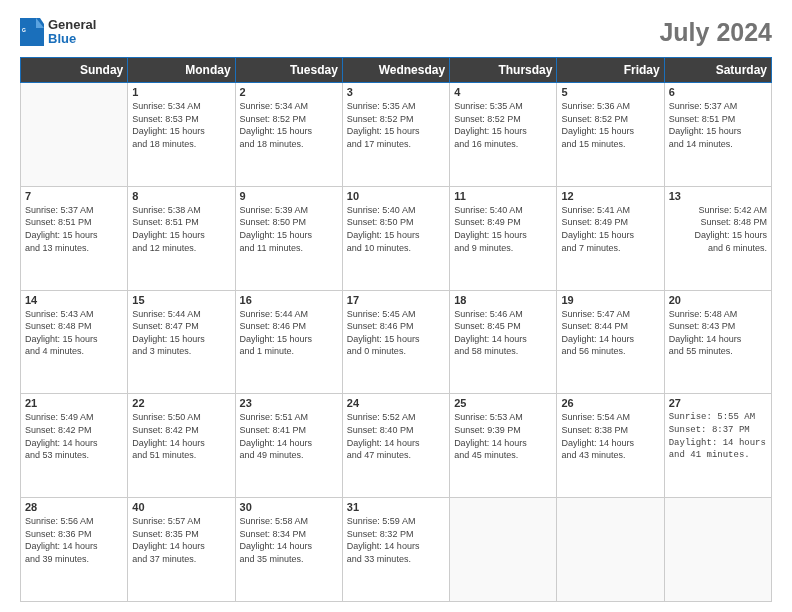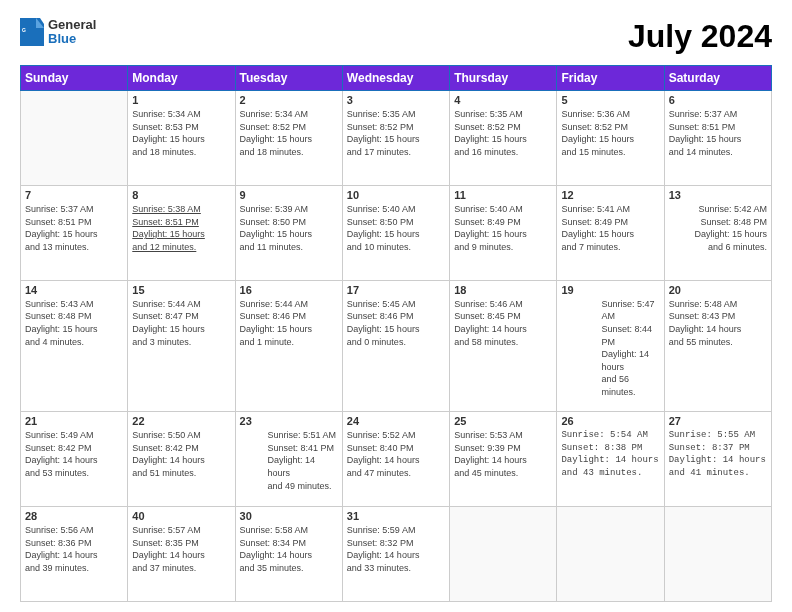--- a/index.html
+++ b/index.html
@@ -38,42 +38,42 @@
     .logo-text .general { color: #333; }
     .logo-text .blue { color: #1a6fbb; }
     .logo-shape {
       width: 24px;
       height: 28px;
     }
     .title-block {
       text-align: right;
     }
     .title-block h1 {
-      font-size: 32px;
-      color: #000000;
+      font-size: 25px;
+      color: #737373;
       font-weight: bold;
     }
     .title-block h2 {
       font-size: 15px;
       color: #555;
       font-weight: normal;
     }
     .calendar {
       flex: 1;
       border: 1px solid #ccc;
       border-collapse: collapse;
       width: 100%;
       table-layout: fixed;
     }
     .calendar th {
-      background: #6d28d9;
+      background: #404040;
       color: #fff;
       font-size: 12px;
       padding: 5px 4px;
-      text-align: left;
+      text-align: right;
       border: 1px solid #1a6fbb;
     }
     .calendar td {
       border: 1px solid #ccc;
       vertical-align: top;
       padding: 3px 4px;
       font-size: 9.5px;
       color: #333;
       background: #fff;
       height: 88px;
@@ -175,21 +175,21 @@
         <tr>
           <td>
             <span class="day-num">7</span>
             <div class="cell-text" style="white-space: pre-line;">Sunrise: 5:37 AM
 Sunset: 8:51 PM
 Daylight: 15 hours
 and 13 minutes.</div>
           </td>
           <td>
             <span class="day-num">8</span>
-            <div class="cell-text" style="white-space: pre-line; text-decoration: underline;">Sunrise: 5:38 AM
+            <div class="cell-text" style="white-space: pre-line;">Sunrise: 5:38 AM
 Sunset: 8:51 PM
 Daylight: 15 hours
 and 12 minutes.</div>
           </td>
           <td>
             <span class="day-num">9</span>
             <div class="cell-text" style="white-space: pre-line;">Sunrise: 5:39 AM
 Sunset: 8:50 PM
 Daylight: 15 hours
 and 11 minutes.</div>
@@ -254,21 +254,21 @@
           </td>
           <td>
             <span class="day-num">18</span>
             <div class="cell-text" style="white-space: pre-line;">Sunrise: 5:46 AM
 Sunset: 8:45 PM
 Daylight: 14 hours
 and 58 minutes.</div>
           </td>
           <td>
             <span class="day-num">19</span>
-            <div class="cell-text" style="white-space: pre-line; margin-left: 40px;">Sunrise: 5:47 AM
+            <div class="cell-text" style="white-space: pre-line;">Sunrise: 5:47 AM
 Sunset: 8:44 PM
 Daylight: 14 hours
 and 56 minutes.</div>
           </td>
           <td>
             <span class="day-num">20</span>
             <div class="cell-text" style="white-space: pre-line;">Sunrise: 5:48 AM
 Sunset: 8:43 PM
 Daylight: 14 hours
 and 55 minutes.</div>
@@ -284,42 +284,42 @@
           </td>
           <td>
             <span class="day-num">22</span>
             <div class="cell-text" style="white-space: pre-line;">Sunrise: 5:50 AM
 Sunset: 8:42 PM
 Daylight: 14 hours
 and 51 minutes.</div>
           </td>
           <td>
             <span class="day-num">23</span>
-            <div class="cell-text" style="white-space: pre-line; margin-left: 28px;">Sunrise: 5:51 AM
+            <div class="cell-text" style="white-space: pre-line;">Sunrise: 5:51 AM
 Sunset: 8:41 PM
 Daylight: 14 hours
 and 49 minutes.</div>
           </td>
           <td>
             <span class="day-num">24</span>
             <div class="cell-text" style="white-space: pre-line;">Sunrise: 5:52 AM
 Sunset: 8:40 PM
 Daylight: 14 hours
 and 47 minutes.</div>
           </td>
           <td>
             <span class="day-num">25</span>
             <div class="cell-text" style="white-space: pre-line;">Sunrise: 5:53 AM
 Sunset: 9:39 PM
 Daylight: 14 hours
 and 45 minutes.</div>
           </td>
           <td>
             <span class="day-num">26</span>
-            <div class="cell-text" style="white-space: pre-line; font-family: Liberation Mono, monospace;">Sunrise: 5:54 AM
+            <div class="cell-text" style="white-space: pre-line;">Sunrise: 5:54 AM
 Sunset: 8:38 PM
 Daylight: 14 hours
 and 43 minutes.</div>
           </td>
           <td>
             <span class="day-num">27</span>
             <div class="cell-text" style="white-space: pre-line; font-family: Liberation Mono, monospace;">Sunrise: 5:55 AM
 Sunset: 8:37 PM
 Daylight: 14 hours
 and 41 minutes.</div>

